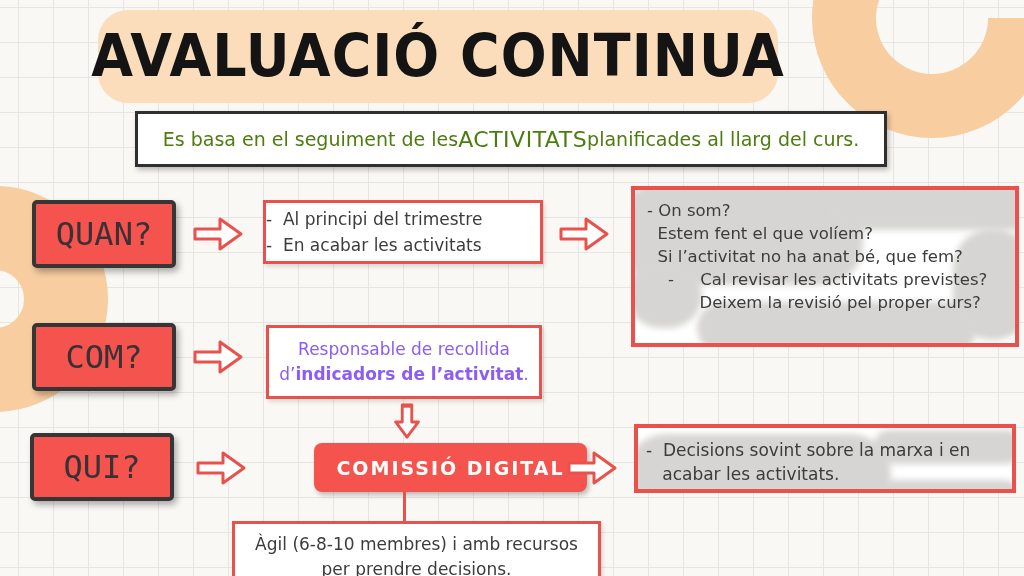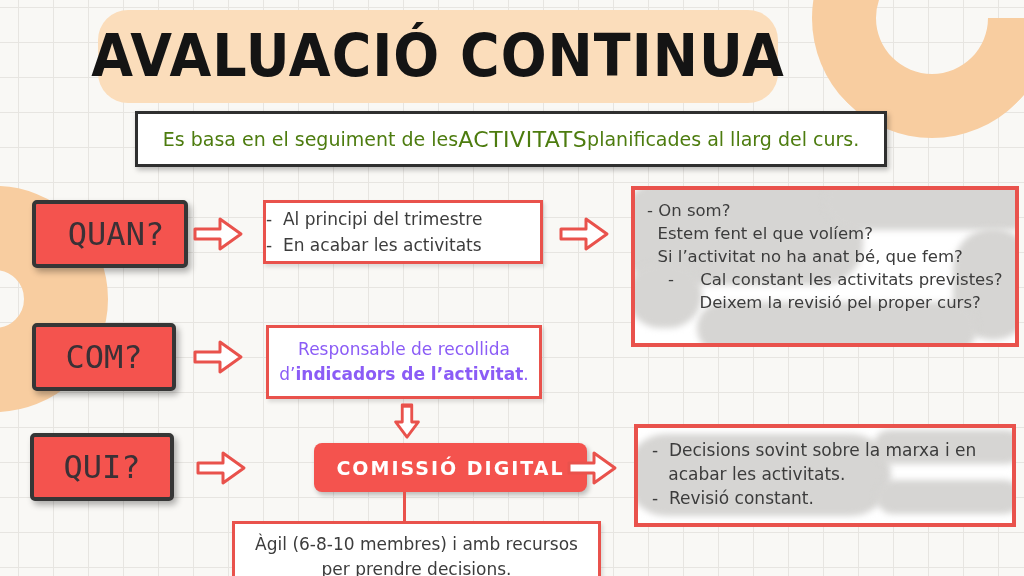--- a/index.html
+++ b/index.html
@@ -27,37 +27,37 @@
   
   .subtitle-box{left:135px;top:111px;width:746px;height:50px;background:#ffffff;border:3px solid #2f2f2f;
     box-shadow:2px 3px 5px rgba(0,0,0,.25);display:flex;align-items:center;justify-content:center;white-space:nowrap;}
   .subtitle-box span{color:#4d7c0f;font-size:19px;}
   .subtitle-box .emph{font-weight:normal;font-size:22px;letter-spacing:.5px;}
 
   
   .qbox{width:136px;height:60px;background:#f4534e;border:4px solid #363636;border-radius:5px;
     box-shadow:3px 4px 6px rgba(0,0,0,.3);display:flex;align-items:center;justify-content:center;
     font-family:"DejaVu Sans Mono","Liberation Mono",monospace;font-size:32px;color:#3a3136;}
-  .qbox-quan{left:32px;top:200px;padding-left:12px;}
+  .qbox-quan{left:32px;top:200px;}
   .qbox-com{left:32px;top:323px;text-align:right;}
   .qbox-qui{left:30px;top:433px;}
 
   
   .redbox{background:#ffffff;border:3px solid #e9524c;box-shadow:2px 3px 4px rgba(0,0,0,.12);}
   .mid1{left:263px;top:200px;width:280px;height:64px;display:flex;flex-direction:column;justify-content:center;box-sizing:border-box;}
   .mid1 div{font-size:17px;line-height:26px;color:#3c3c3c;white-space:pre;}
   .mid2{left:266px;top:325px;width:270px;height:68px;display:flex;flex-direction:column;align-items:center;justify-content:center;}
   .mid2 div{font-size:17px;line-height:25px;color:#8b5cf6;text-align:center;}
   .mid2 .b{font-weight:bold;}
 
   
   .resbox{border:4px solid #e9524c;background:#fff;overflow:hidden;box-sizing:border-box;}
   .res1{left:631px;top:186px;width:388px;height:161px;padding:9px 0 0 12px;}
   .res1 .ln{position:relative;font-size:16.5px;line-height:23px;color:#3c3c3c;white-space:pre;}
-  .res2{left:634px;top:424px;width:382px;height:103px;padding:10px 0 0 14px;}
+  .res2{left:634px;top:424px;width:382px;height:69px;padding:10px 0 0 8px;}
   .res2 .ln{position:relative;font-size:17px;line-height:24px;color:#3c3c3c;white-space:pre;}
   .blob{position:absolute;background:#d6d5d3;filter:blur(3px);border-radius:40px;}
 
   
   .committee{left:273px;top:443px;width:273px;height:49px;background:#f4534e;border-radius:8px;
     box-shadow:2px 3px 5px rgba(0,0,0,.25);display:flex;align-items:center;justify-content:center;
     color:#ffffff;font-weight:bold;font-size:19px;letter-spacing:2px;margin-left:41px;}
 
   
   .note{left:232px;top:521px;width:369px;height:80px;display:block;padding:8px 14px 0 14px;box-sizing:border-box;}
@@ -105,21 +105,21 @@
 </svg>
 <div class="abs resbox res1">
   <div class="blob" style="left:-12px;top:-10px;width:240px;height:105px;"></div>
   <div class="blob" style="left:190px;top:-18px;width:215px;height:58px;"></div>
   <div class="blob" style="left:-8px;top:72px;width:75px;height:66px;"></div>
   <div class="blob" style="left:318px;top:38px;width:80px;height:112px;"></div>
   <div class="blob" style="left:62px;top:112px;width:280px;height:52px;"></div>
   <div class="ln">- On som?</div>
   <div class="ln">  Estem fent el que volíem?</div>
   <div class="ln">  Si l’activitat no ha anat bé, que fem?</div>
-  <div class="ln">    -     Cal constant les activitats previstes?</div>
+  <div class="ln">    -     Cal revisar les activitats previstes?</div>
   <div class="ln">          Deixem la revisió pel proper curs?</div>
 </div>
 
 <div class="abs qbox qbox-com">
   <span>COM?</span>
 </div>
 <svg class="abs arrow ar-com1" viewBox="0 0 52 38">
   <path d="M3 14 H28 V4 L49 19 L28 34 V24 H3 Z" fill="#ffffff" stroke="#e9524c" stroke-width="3" stroke-linejoin="round"></path>
 </svg>
 <div class="abs redbox mid2">

